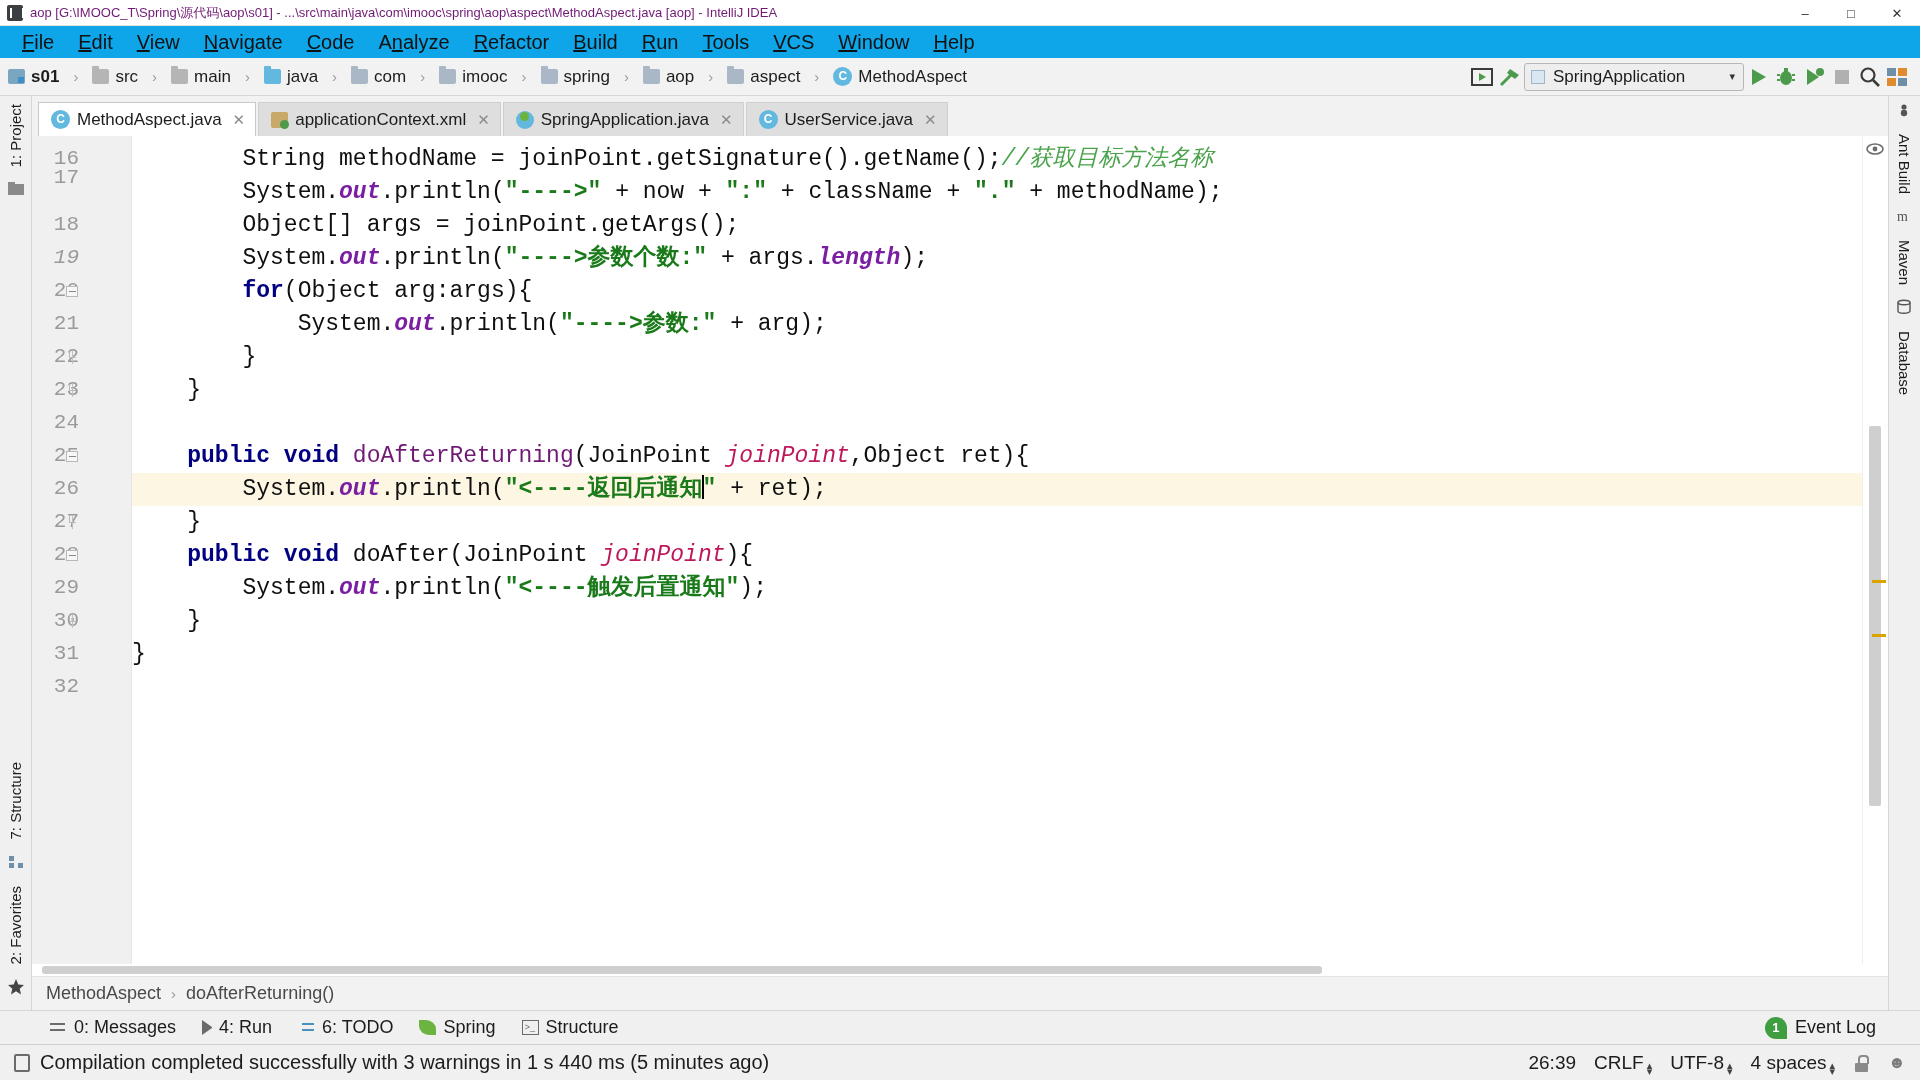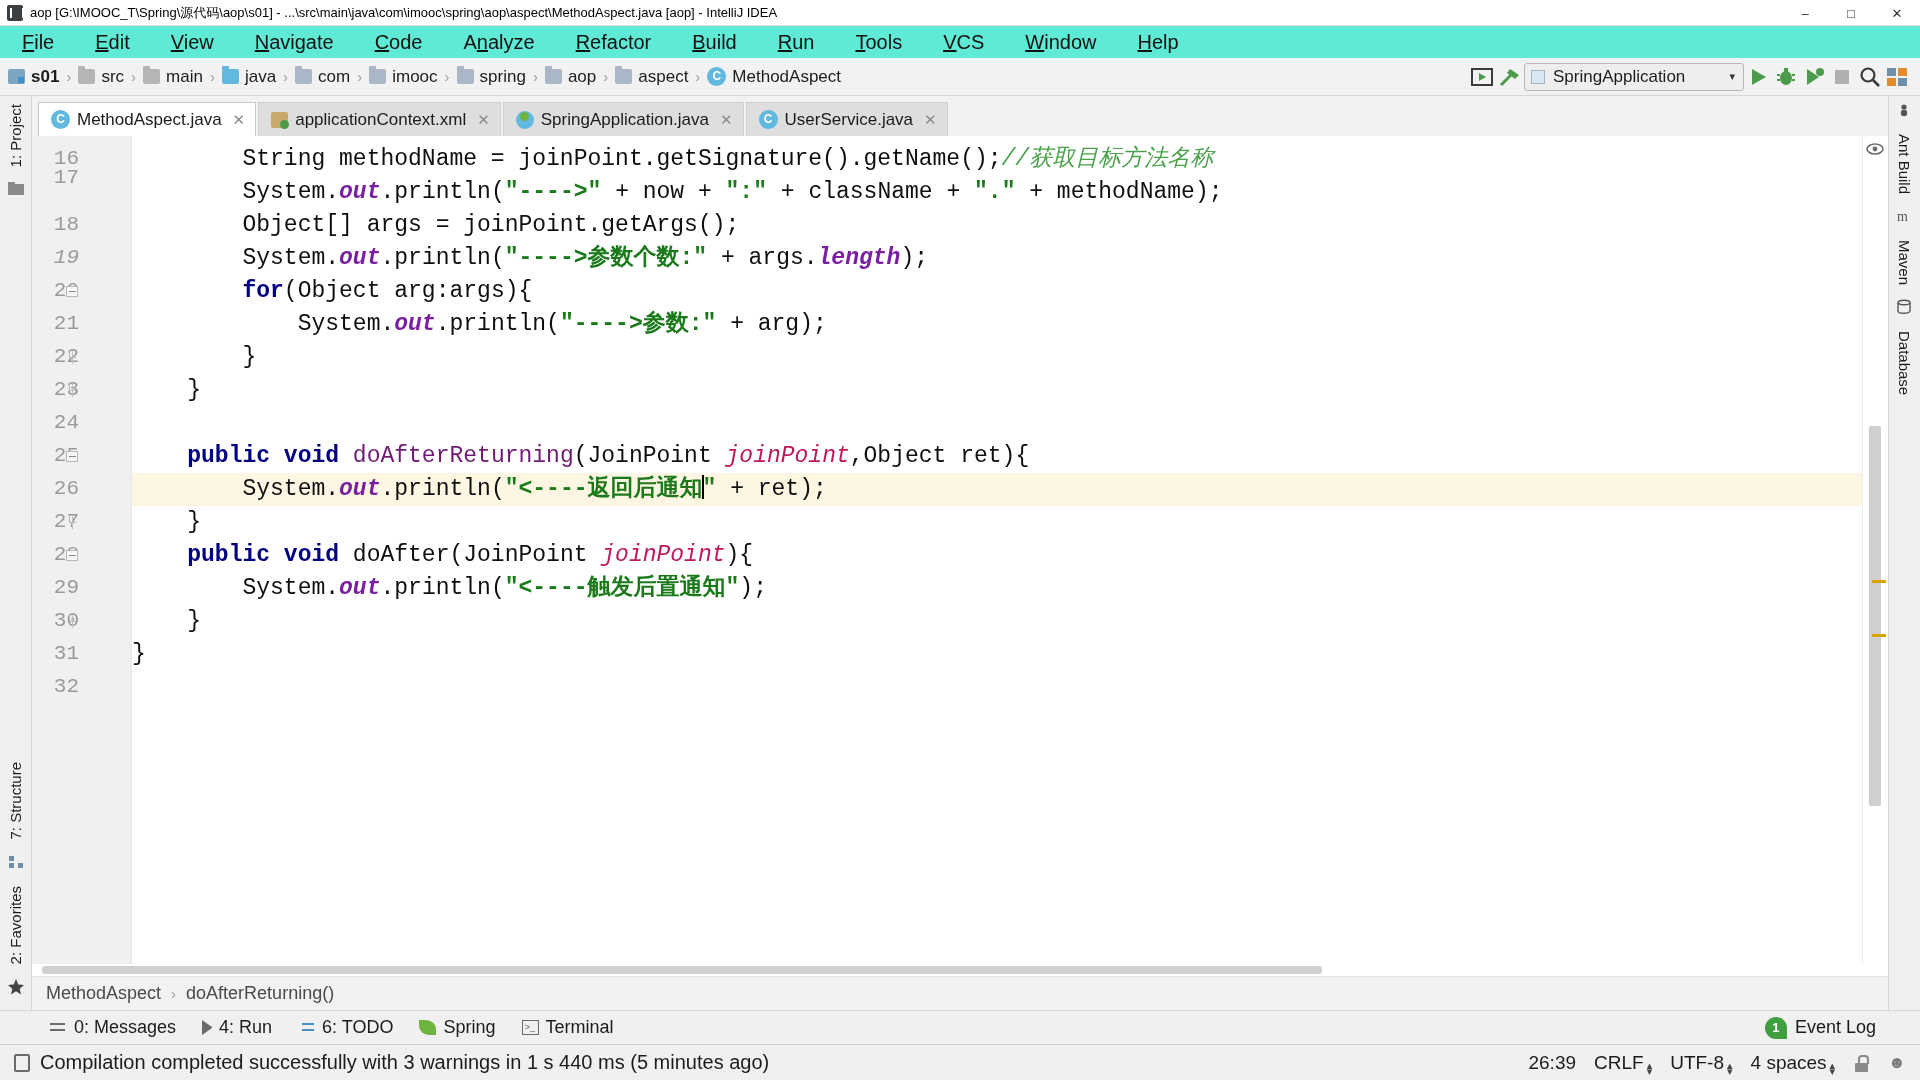--- a/index.html
+++ b/index.html
@@ -14,35 +14,35 @@
 
   
   .titlebar {
     height:26px; background:#ffffff; display:flex; align-items:center;
     border-bottom:1px solid #e2e2e2; position:relative; flex:0 0 26px;
   }
   .titlebar .tb-icon { width:16px; height:16px; margin:0 7px 0 7px; flex:0 0 16px;
      background:#3c3f41; border-radius:2px; position:relative; }
   .titlebar .tb-icon:after{content:"";position:absolute;left:3px;top:3px;width:10px;height:10px;
      border:2px solid #fff;border-top:none;border-bottom:none;}
-  .titlebar .tb-title { font-size:13px; color:#000000; white-space:nowrap; }
+  .titlebar .tb-title { font-size:13px; color:#701a75; white-space:nowrap; }
   .win-btns { position:absolute; right:0; top:0; height:26px; display:flex; }
   .win-btn { width:46px; height:26px; display:flex; align-items:center; justify-content:center;
              font-size:13px; color:#333; }
 
   
-  .menubar { height:32px; display:flex; align-items:center; padding-left:10px; gap:17px;
-             background:#5eead4; flex:0 0 32px; }
+  .menubar { height:32px; display:flex; align-items:center; padding-left:10px; gap:0px;
+             background:#0ea5e9; flex:0 0 32px; }
   .menu-item { font-size:20px; padding:2px 12px; color:#111; white-space:nowrap; }
   .menu-item u { text-decoration:underline; }
 
   
   .navbar { height:38px; display:flex; align-items:center; padding:0 8px; background:#f2f2f2;
             flex:0 0 38px; border-bottom:1px solid #d6d6d6; }
-  .crumbs { display:flex; align-items:center; flex:1 1 auto; min-width:0; }
+  .crumbs { display:flex; align-items:center; flex:1 1 auto; min-width:0;gap:7px; }
   .crumb { display:flex; align-items:center; font-size:17px; color:#1c1c1c; white-space:nowrap; }
   .crumb .clabel { margin-left:6px; }
   .crumb.bold .clabel { font-weight:bold; }
   .sep { color:#9b9b9b; margin:0 7px; font-size:15px; }
   .ic { width:17px; height:15px; flex:0 0 17px; position:relative; display:inline-block; }
   .ic.folder { background:#a9b7c6; border-radius:2px 2px 2px 2px; }
   .ic.folder:before{content:"";position:absolute;left:0;top:-3px;width:7px;height:4px;
      background:#a9b7c6;border-radius:1px 1px 0 0;}
   .ic.folder.blue { background:#62b8de; }
   .ic.folder.blue:before{ background:#62b8de; }
@@ -470,21 +470,21 @@
     <div class="twbtn">
       <span class="tw-ic todo"></span>
       <span>6: TODO</span>
     </div>
     <div class="twbtn">
       <span class="tw-ic leaf"></span>
       <span>Spring</span>
     </div>
     <div class="twbtn">
       <span class="tw-ic term">&gt;_</span>
-      <span>Terminal</span>
+      <span>Structure</span>
     </div>
     <div class="event-log">
       <span class="evt-badge">1</span>
       <span>Event Log</span>
     </div>
   </div>
 
   <div class="statusbar">
     <span class="st-ic"></span>
     <span class="st-msg">Compilation completed successfully with 3 warnings in 1 s 440 ms (5 minutes ago)</span>

